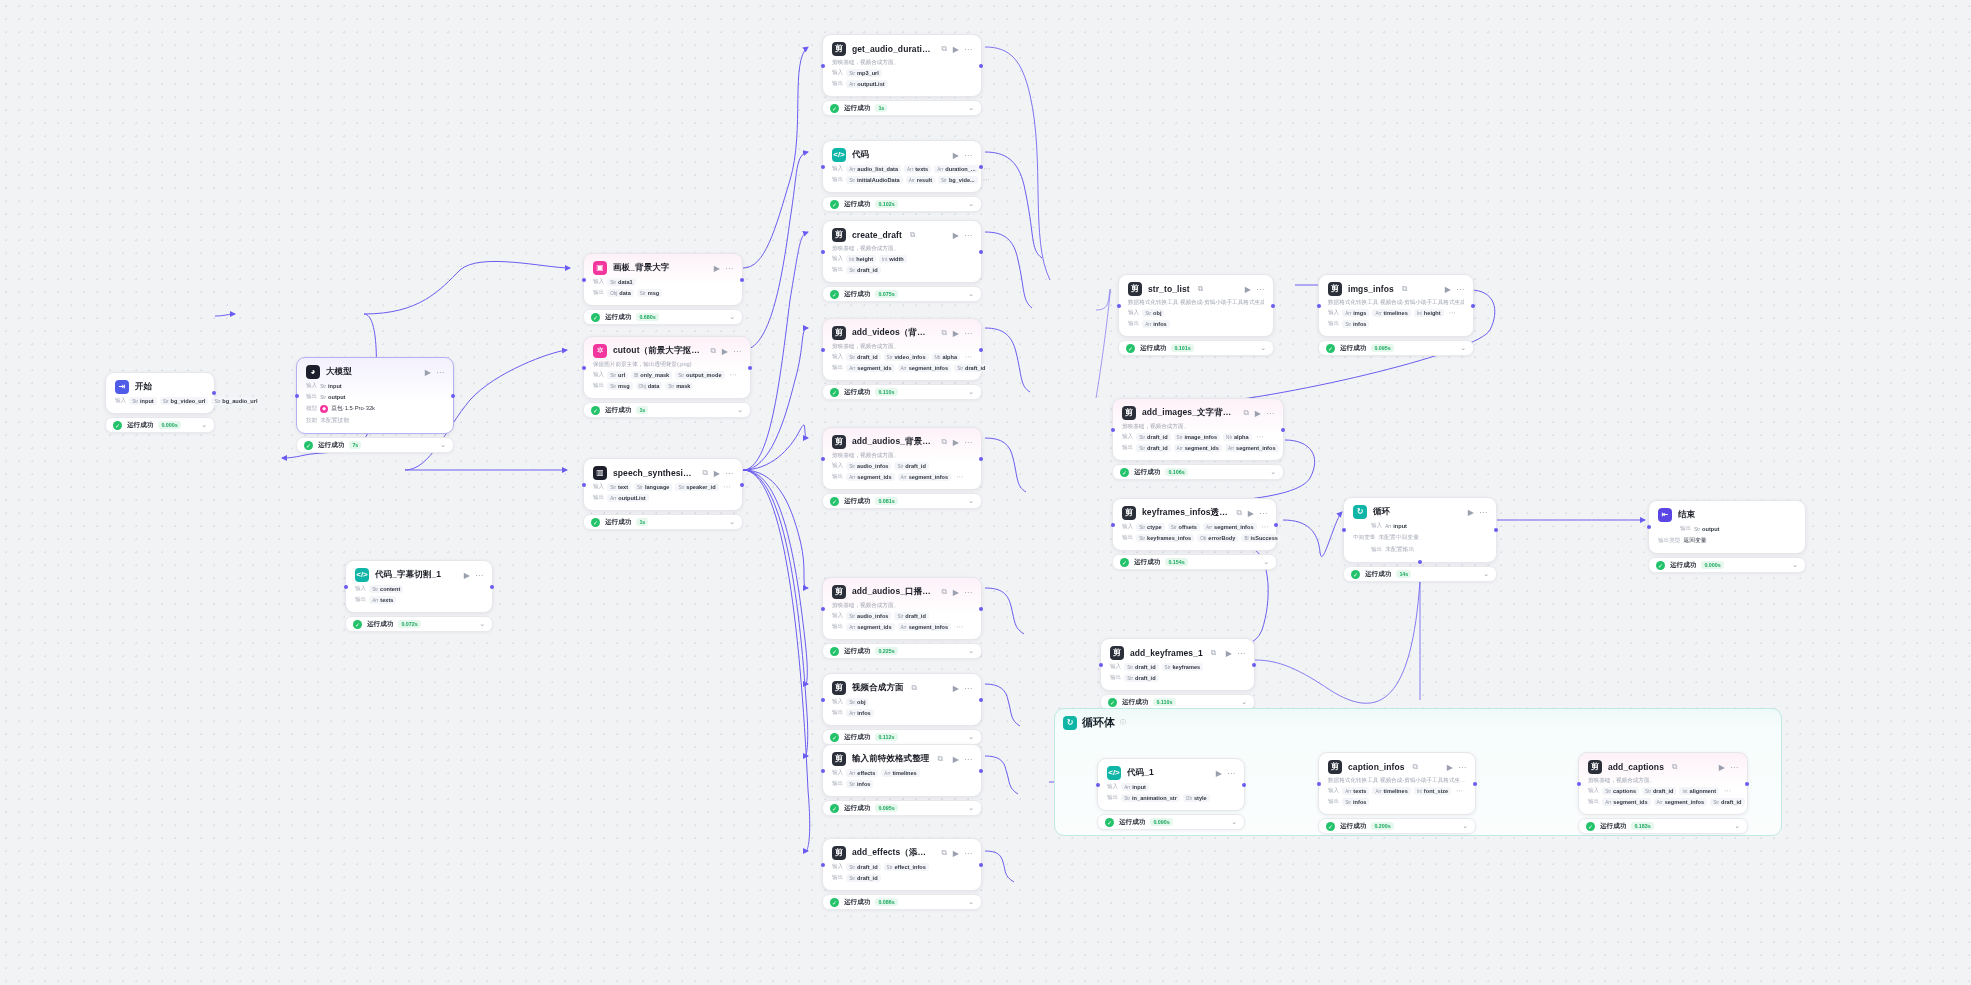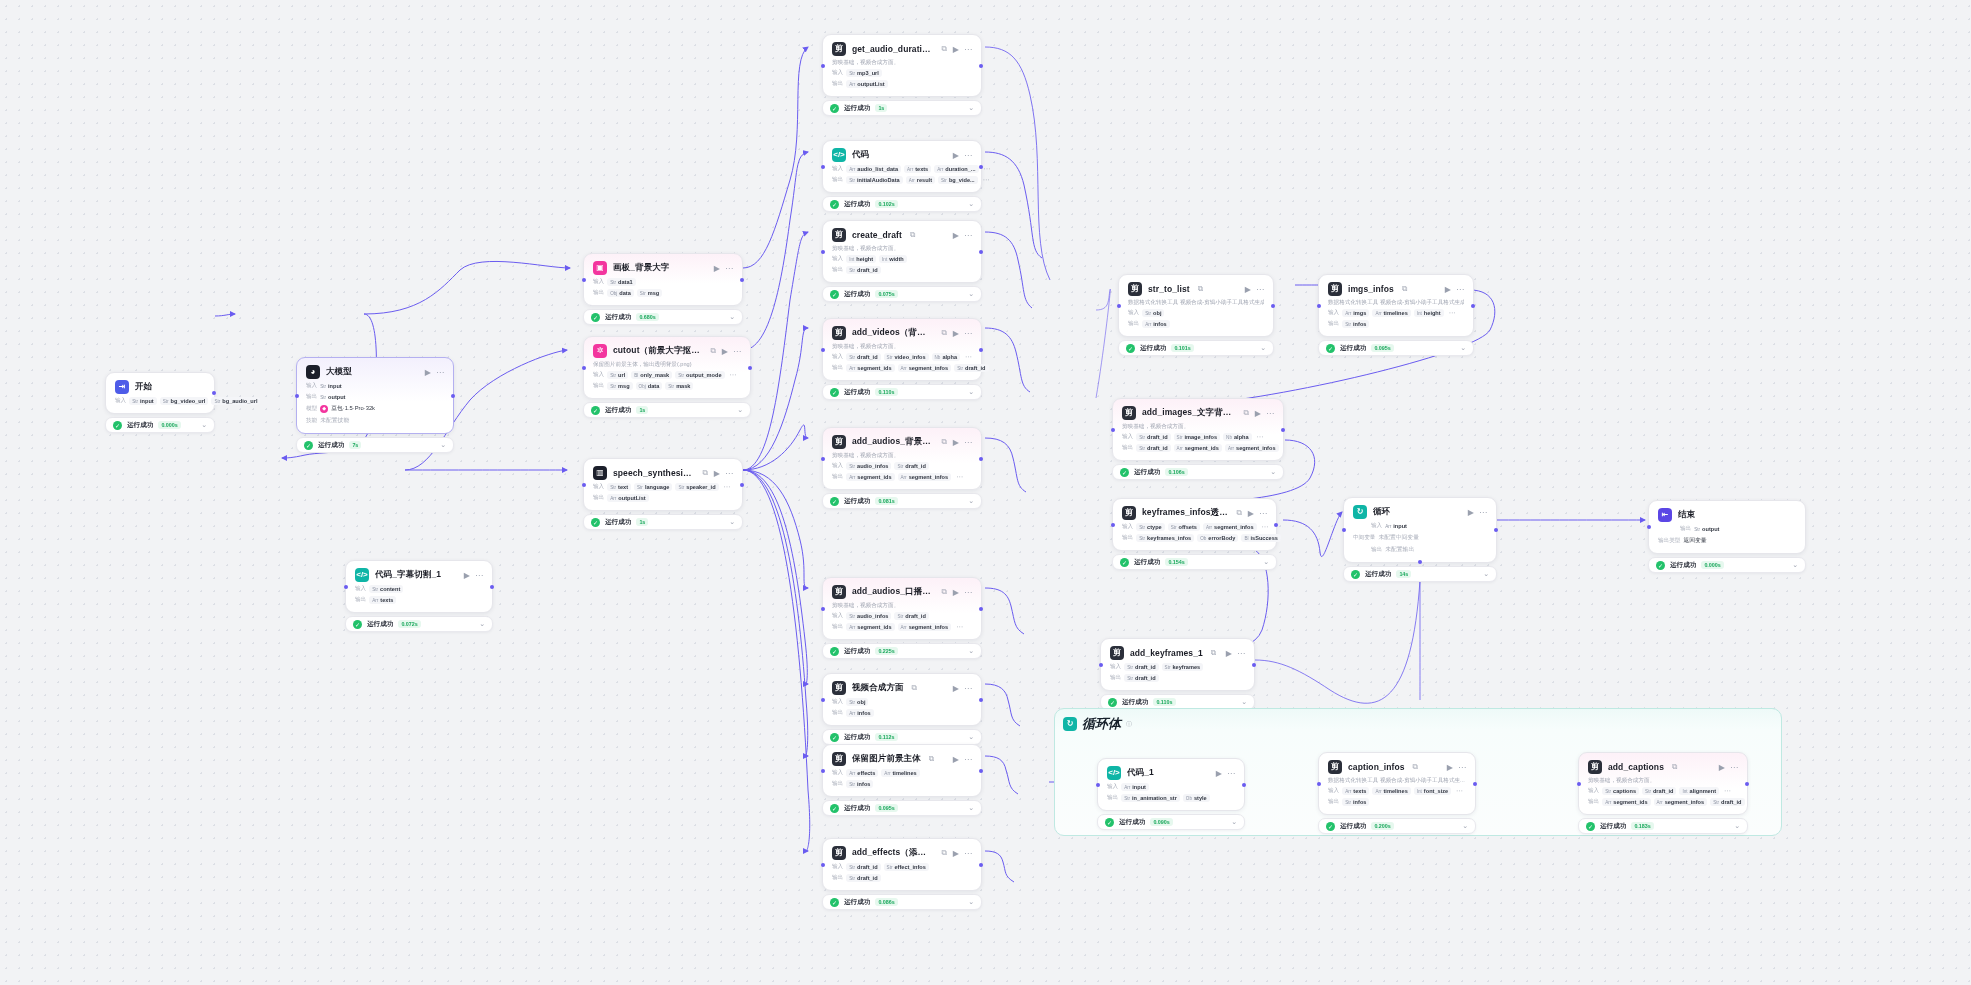--- a/index.html
+++ b/index.html
@@ -52,21 +52,21 @@
   .badge{background:#e6f8ee;color:#1aa85c;font-size:5.4px;font-weight:700;border-radius:3px;padding:1px 3px;}
   .chev{margin-left:auto;color:#9aa0ae;font-size:7px;}
   .port{position:absolute;width:4px;height:4px;border-radius:50%;background:#6a5cf0;top:50%;margin-top:-2px;}
   .port.l{left:-2px;} .port.r{right:-2px;}
   .port.b{left:50%;margin-left:-2px;top:auto;bottom:-2px;margin-top:0;}
   .loopbox{
     position:absolute;border:1px solid #bfe9e2;border-radius:10px;
     background:linear-gradient(180deg,#eefaf8 0%,#f7fdfc 16%,#fbfdfd 100%);
   }
   .loophead{display:flex;align-items:center;gap:5px;padding:6px 8px;}
-  .loophead .lt{font-size:13px;color:#17212b;font-weight:600;font-style:italic;}
+  .loophead .lt{font-size:11px;color:#17212b;font-weight:600;}
   .info{font-size:6px;color:#a4aab5;}
 </style>
 </head>
 <body>
 
 <div id="canvas">
 
   <svg class="wires">
     <defs>
       <marker id="ar" markerWidth="6" markerHeight="6" refX="5" refY="3" orient="auto">
@@ -673,21 +673,21 @@
       <span class="chev">⌄</span>
     </div>
   </div>
 
   <div class="node" style="left:822px;top:744px;width:160px;">
     <div class="card plain">
       <span class="port l"></span>
       <span class="port r"></span>
       <div class="chead">
         <span class="ico grey">剪</span>
-        <span class="ttl">保留图片前景主体</span>
+        <span class="ttl">输入前特效格式整理</span>
         <span class="copyi">⧉</span>
         <span class="hbtns">
             <span>▶</span>
             <span>⋯</span>
           </span>
       </div>
       <div class="prow">
           <span class="plab">输入</span>
         <span class="chip">
             <span class="t">Arr</span>

